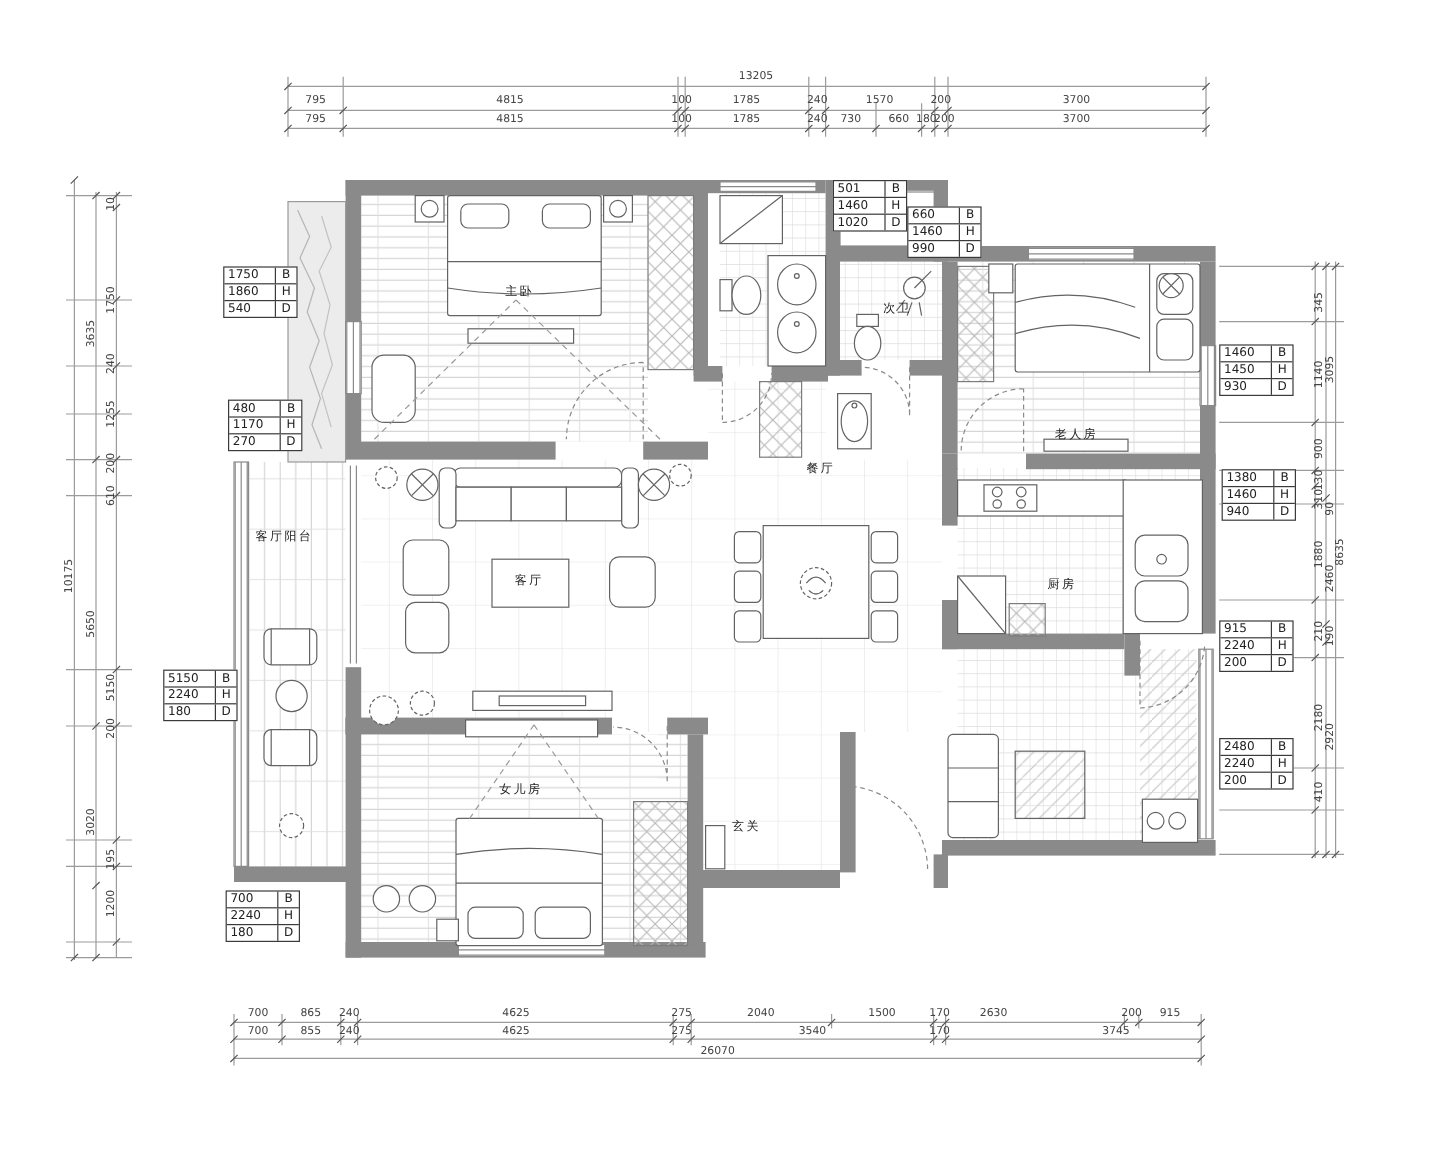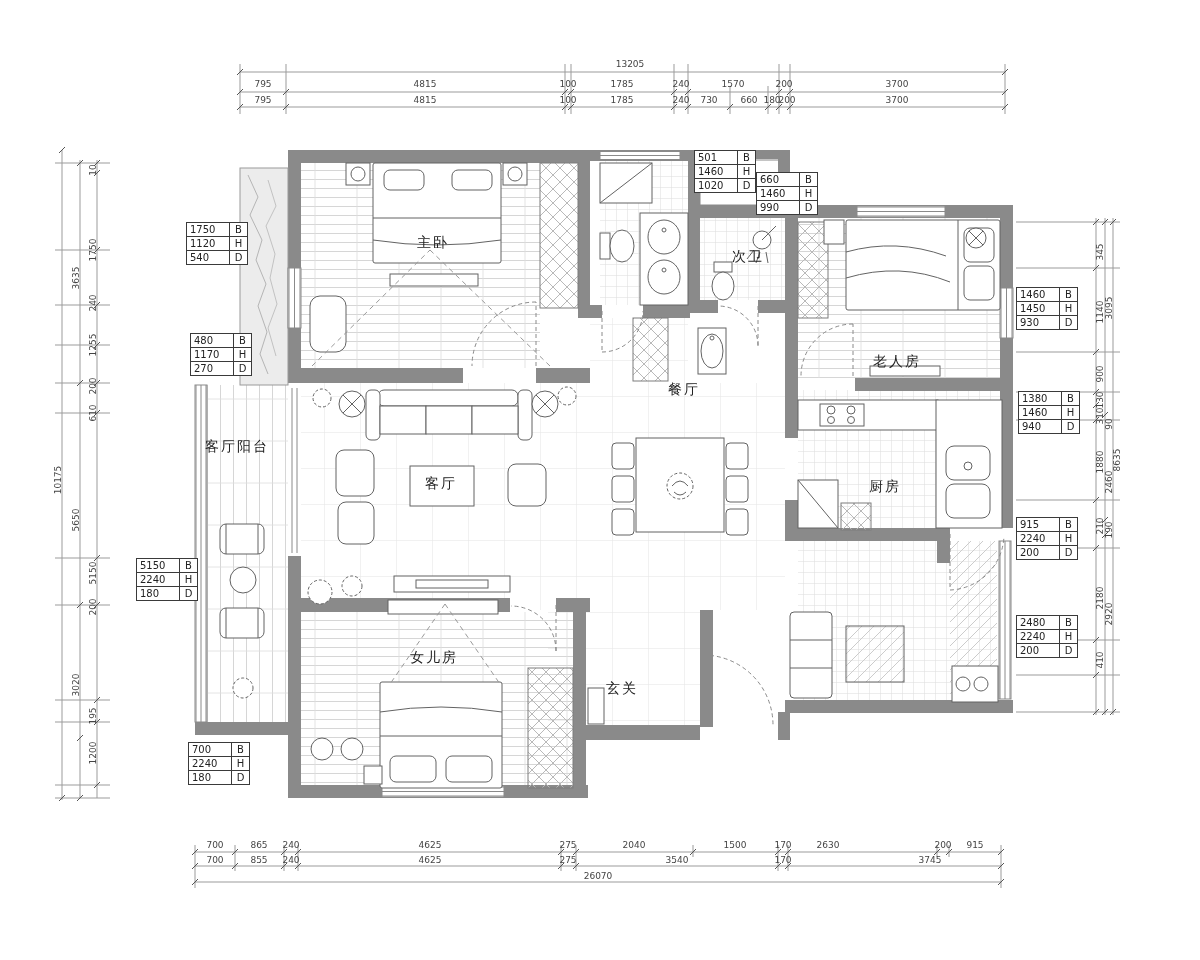--- a/index.html
+++ b/index.html
@@ -1,21 +1,21 @@
 <!DOCTYPE html>
 <html><head>
 <meta charset="utf-8">
 <style>
   html,body{margin:0;padding:0;background:#fff;}
   #stage{position:relative;width:1200px;height:960px;background:#fff;overflow:hidden;
          font-family:"DejaVu Sans","Liberation Sans",sans-serif;color:#333;}
   svg{position:absolute;left:0;top:0;}
   .dimh{position:absolute;transform:translate(-50%,-50%);font-size:9px;color:#444;white-space:nowrap;background:transparent;}
   .dimv{position:absolute;transform:translate(-50%,-50%) rotate(-90deg);font-size:9px;color:#444;white-space:nowrap;}
-  .room{position:absolute;transform:translate(-50%,-50%);font-size:14px;color:#222;letter-spacing:2px;white-space:nowrap;}
+  .room{position:absolute;transform:translate(-50%,-50%);font-size:10px;color:#222;letter-spacing:2px;white-space:nowrap;}
   .spec{position:absolute;background:#fff;border:1px solid #3a3a3a;font-size:10px;line-height:13px;color:#222;z-index:5;}
   .spec .r{display:flex;border-bottom:1px solid #3a3a3a;}
   .spec .r:last-child{border-bottom:none;}
   .spec .v{min-width:36px;padding:0 3px;text-align:left;}
   .spec .u{border-left:1px solid #3a3a3a;min-width:13px;padding:0 2px;text-align:center;}
 </style>
 </head>
 <body>
 
 <div id="stage">
@@ -410,21 +410,21 @@
 <span class="dimv" style="left:1100px;top:526px">210</span>
 <span class="dimv" style="left:1100px;top:598px">2180</span>
 <span class="dimv" style="left:1100px;top:660px">410</span>
 
 <div class="spec" style="left:186px;top:222px">
   <div class="r">
         <span class="v">1750</span>
         <span class="u">B</span>
       </div>
   <div class="r">
-        <span class="v">1120</span>
+        <span class="v">1860</span>
         <span class="u">H</span>
       </div>
   <div class="r">
         <span class="v">540</span>
         <span class="u">D</span>
       </div>
 </div>
 <div class="spec" style="left:190px;top:333px">
   <div class="r">
         <span class="v">480</span>

